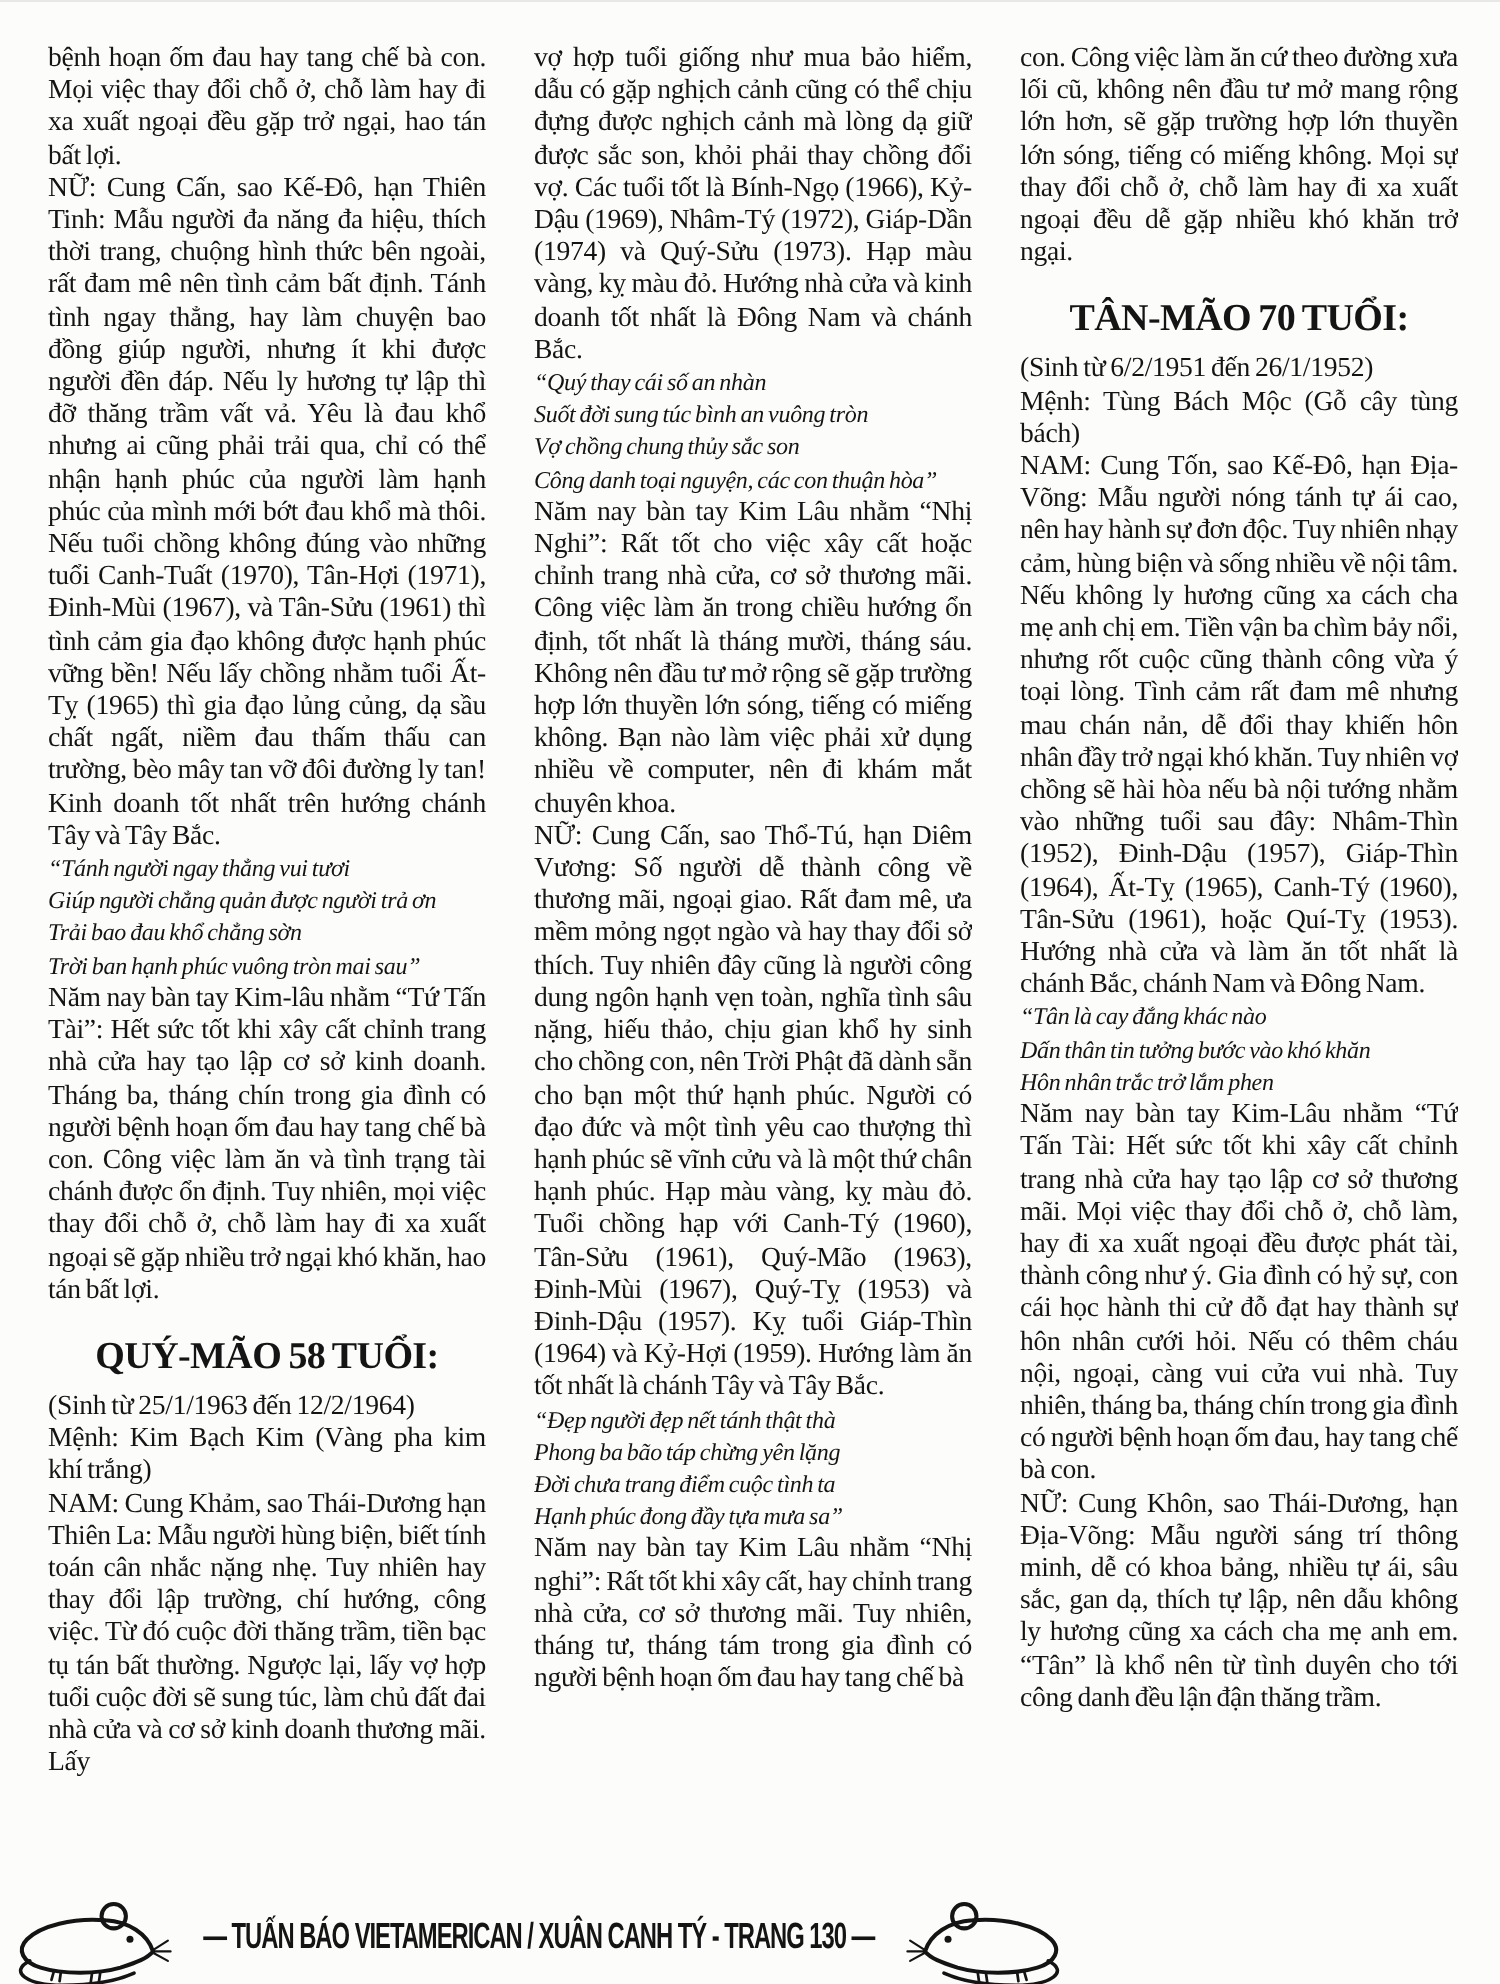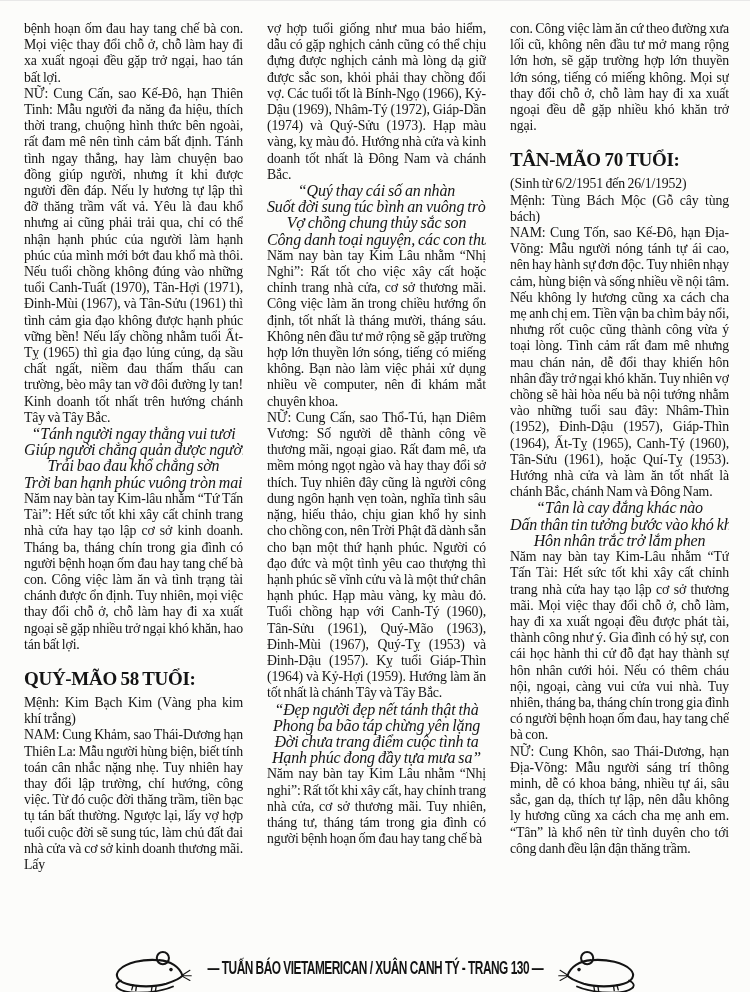--- a/index.html
+++ b/index.html
@@ -14,27 +14,27 @@
     width:219px;height:934px;overflow:hidden;
     font-size:13.8px;line-height:16.2px;
     letter-spacing:-0.15px;word-spacing:-0.8px;
     text-align:justify;
   }
   p.body{margin:0;}
   .gap{margin-top:16px;}
   .lead{font-weight:normal;}
   h2.heading{
     font-size:19px;line-height:24px;font-weight:bold;
-    margin:14px 0 4px 0;text-align:left;letter-spacing:-0.3px;
+    margin:14px 0 4px 0;text-align:center;letter-spacing:-0.3px;
   }
-  .poem{font-style:italic;font-size:16px;line-height:16.2px;text-align:center;}
+  .poem{font-style:italic;font-size:12px;line-height:16.2px;text-align:left;}
   .poem-line{white-space:nowrap;}
   .footer{
     position:absolute;left:0;right:0;bottom:0;height:70px;
-    display:flex;align-items:flex-end;justify-content:center;
+    display:flex;align-items:flex-end;justify-content:flex-start;
   }
   .banner{
     display:inline-block;
     font-family:"Liberation Sans","DejaVu Sans",sans-serif;
     font-weight:bold;font-size:14px;letter-spacing:-0.6px;white-space:nowrap;
     transform:scale(0.85,1.3);transform-origin:center bottom;
     margin:0 -16px 15px -16px;
   }
   .rat{width:88px;height:58px;flex:0 0 auto;margin-bottom:-9px;}
   .rat svg{width:100%;height:100%;display:block;}
@@ -51,20 +51,21 @@
       <p class="body">bệnh hoạn ốm đau hay tang chế bà con. Mọi việc thay đổi chỗ ở, chỗ làm hay đi xa xuất ngoại đều gặp trở ngại, hao tán bất lợi.</p>
       <p class="body gap"><b class="lead">NỮ</b><span>: Cung Cấn, sao Kế-Đô, hạn Thiên Tinh: Mẫu người đa năng đa hiệu, thích thời trang, chuộng hình thức bên ngoài, rất đam mê nên tình cảm bất định. Tánh tình ngay thẳng, hay làm chuyện bao đồng giúp người, nhưng ít khi được người đền đáp. Nếu ly hương tự lập thì đỡ thăng trầm vất vả. Yêu là đau khổ nhưng ai cũng phải trải qua, chỉ có thể nhận hạnh phúc của người làm hạnh phúc của mình mới bớt đau khổ mà thôi. Nếu tuổi chồng không đúng vào những tuổi Canh-Tuất (1970), Tân-Hợi (1971), Đinh-Mùi (1967), và Tân-Sửu (1961) thì tình cảm gia đạo không được hạnh phúc vững bền! Nếu lấy chồng nhằm tuổi Ất-Tỵ (1965) thì gia đạo lủng củng, dạ sầu chất ngất, niềm đau thấm thấu can trường, bèo mây tan vỡ đôi đường ly tan! Kinh doanh tốt nhất trên hướng chánh Tây và Tây Bắc.</span></p>
       <div class="poem">
         <div class="poem-line">“Tánh người ngay thẳng vui tươi</div>
         <div class="poem-line">Giúp người chẳng quản được người trả ơn</div>
         <div class="poem-line">Trải bao đau khổ chẳng sờn</div>
         <div class="poem-line">Trời ban hạnh phúc vuông tròn mai sau”</div>
       </div>
       <p class="body">Năm nay bàn tay Kim-lâu nhằm “Tứ Tấn Tài”: Hết sức tốt khi xây cất chỉnh trang nhà cửa hay tạo lập cơ sở kinh doanh. Tháng ba, tháng chín trong gia đình có người bệnh hoạn ốm đau hay tang chế bà con. Công việc làm ăn và tình trạng tài chánh được ổn định. Tuy nhiên, mọi việc thay đổi chỗ ở, chỗ làm hay đi xa xuất ngoại sẽ gặp nhiều trở ngại khó khăn, hao tán bất lợi.</p>
       <h2 class="heading">QUÝ-MÃO 58 TUỔI:</h2>
+      <p class="body">(Sinh từ 25/1/1963 đến 12/2/1964)</p>
       <p class="body">Mệnh: Kim Bạch Kim (Vàng pha kim khí trắng)</p>
       <p class="body gap"><b class="lead">NAM</b><span>: Cung Khảm, sao Thái-Dương hạn Thiên La: Mẫu người hùng biện, biết tính toán cân nhắc nặng nhẹ. Tuy nhiên hay thay đổi lập trường, chí hướng, công việc. Từ đó cuộc đời thăng trầm, tiền bạc tụ tán bất thường. Ngược lại, lấy vợ hợp tuổi cuộc đời sẽ sung túc, làm chủ đất đai nhà cửa và cơ sở kinh doanh thương mãi. Lấy</span></p>
     </div>
 
     <div class="col">
       <p class="body">vợ hợp tuổi giống như mua bảo hiểm, dẫu có gặp nghịch cảnh cũng có thể chịu đựng được nghịch cảnh mà lòng dạ giữ được sắc son, khỏi phải thay chồng đổi vợ. Các tuổi tốt là Bính-Ngọ (1966), Kỷ-Dậu (1969), Nhâm-Tý (1972), Giáp-Dần (1974) và Quý-Sửu (1973). Hạp màu vàng, kỵ màu đỏ. Hướng nhà cửa và kinh doanh tốt nhất là Đông Nam và chánh Bắc.</p>
       <div class="poem">
         <div class="poem-line">“Quý thay cái số an nhàn</div>
         <div class="poem-line">Suốt đời sung túc bình an vuông tròn</div>
         <div class="poem-line">Vợ chồng chung thủy sắc son</div>

